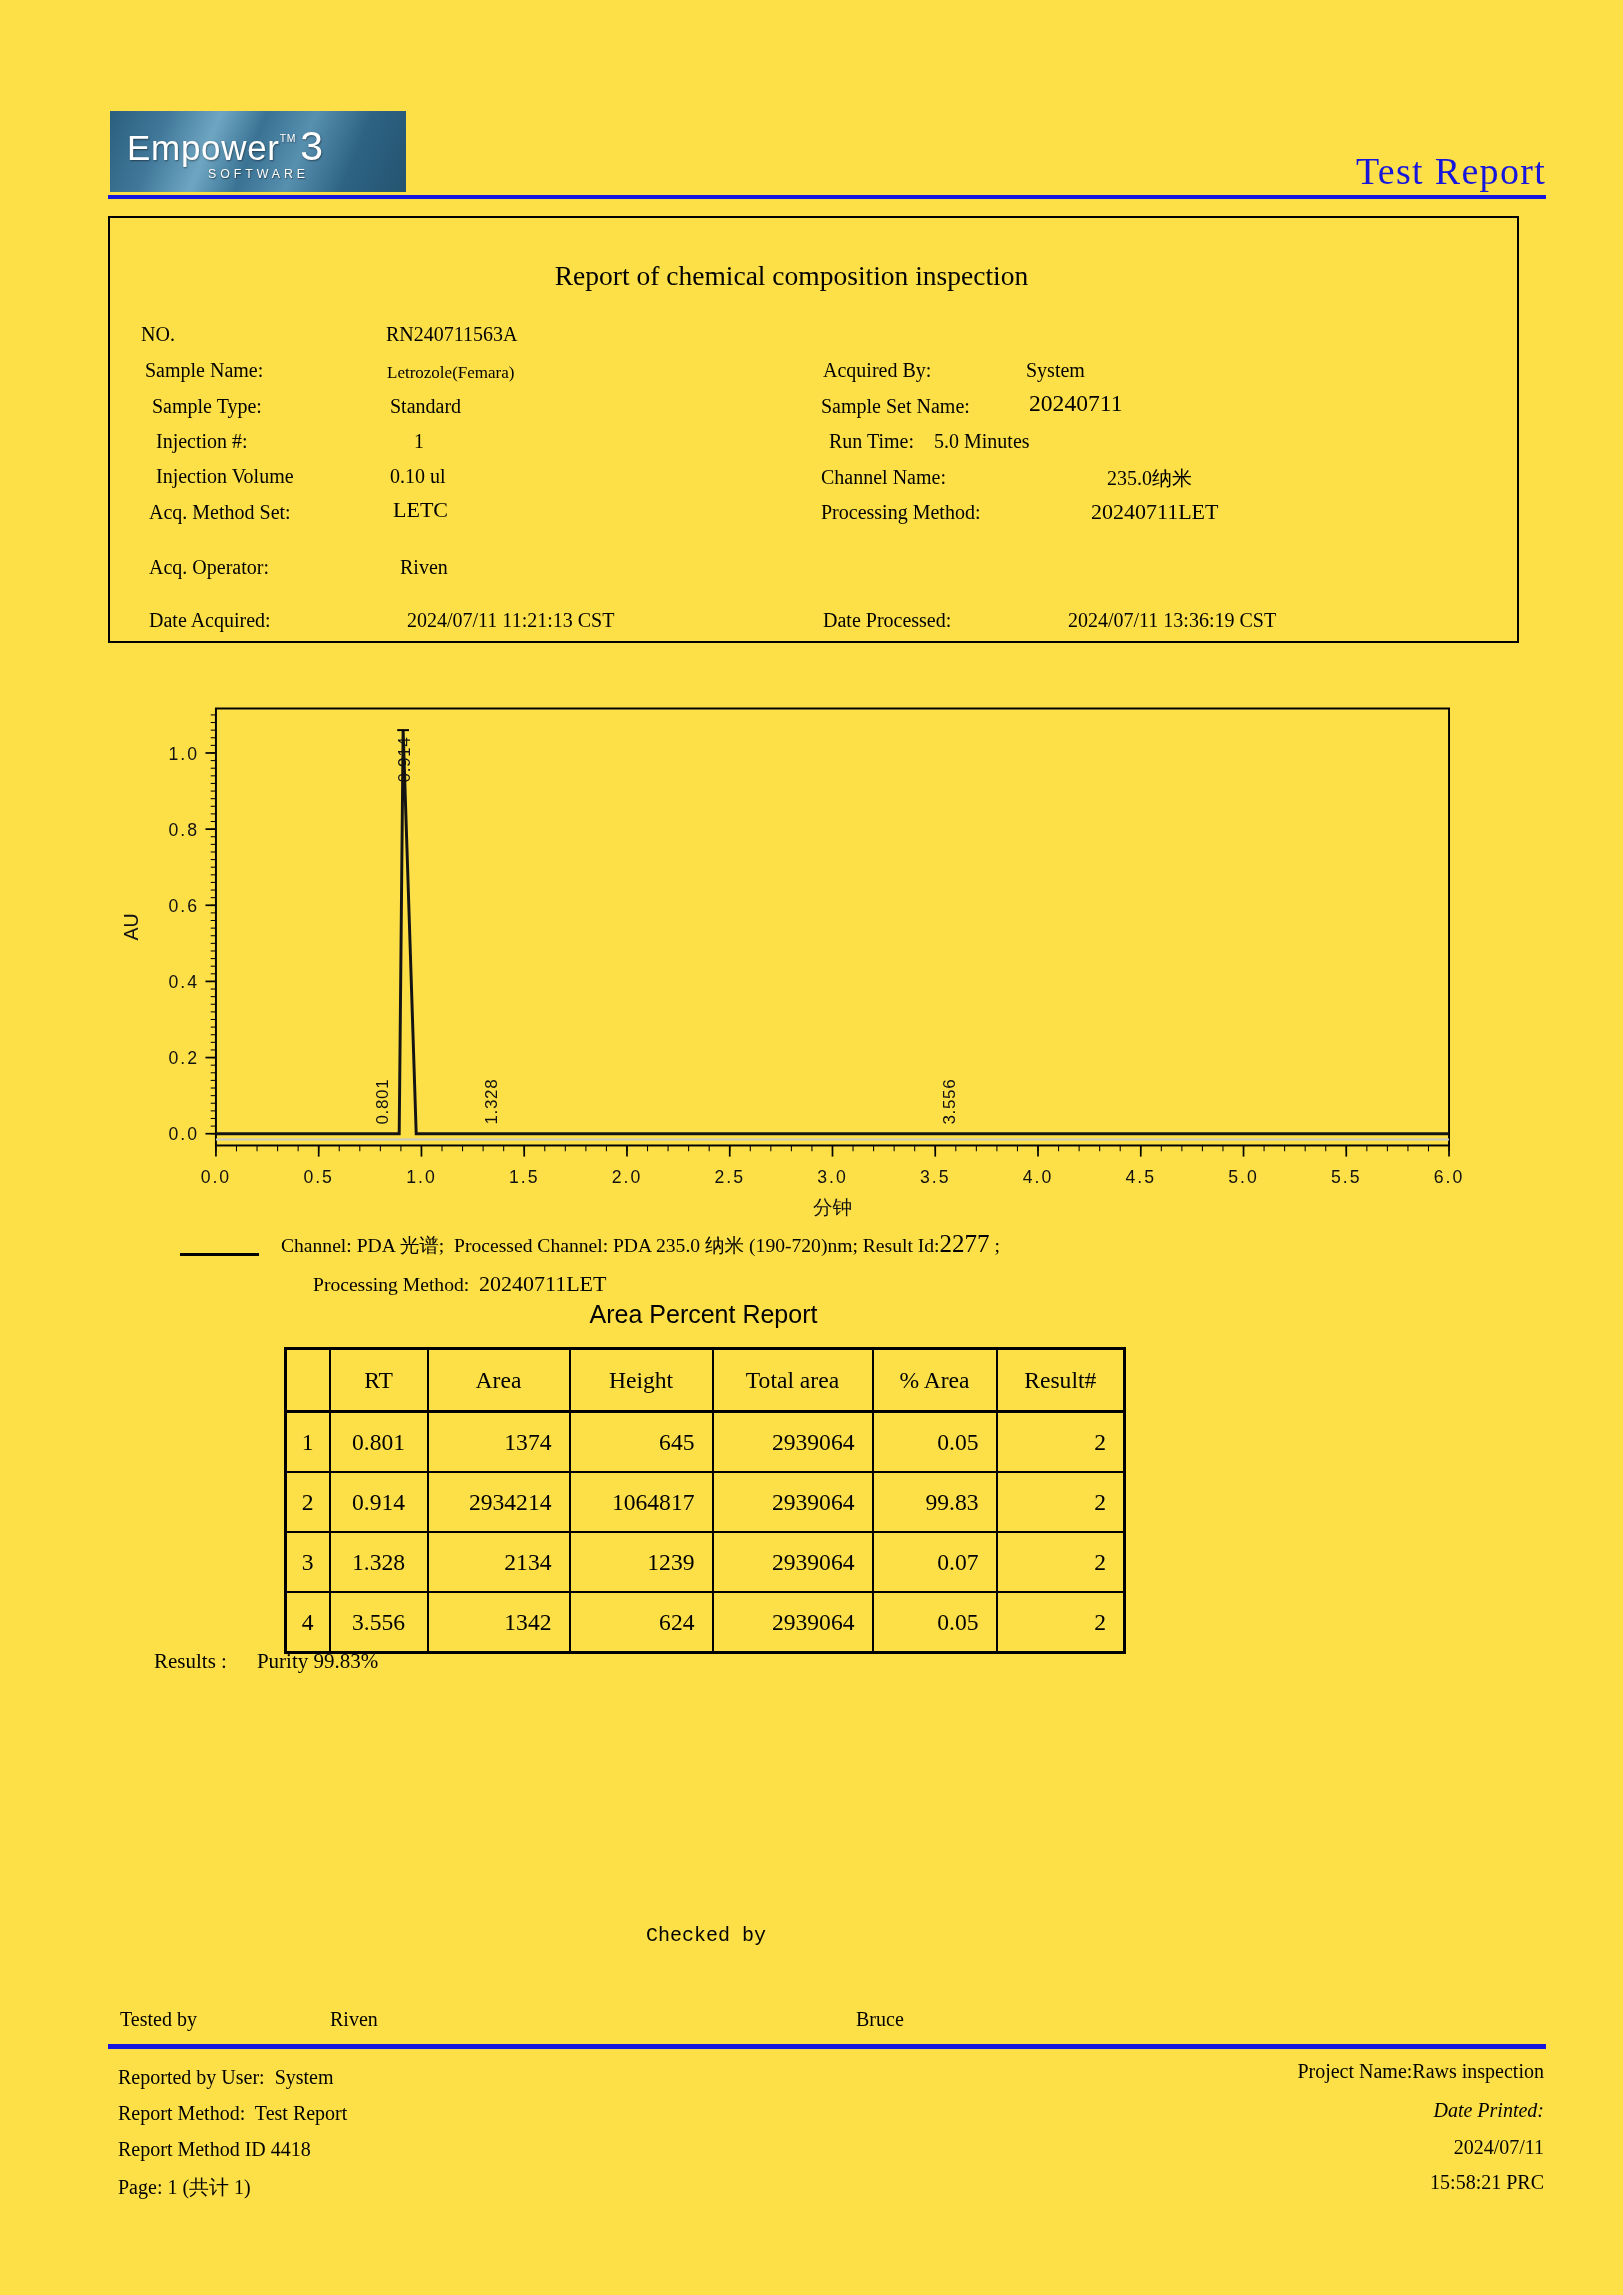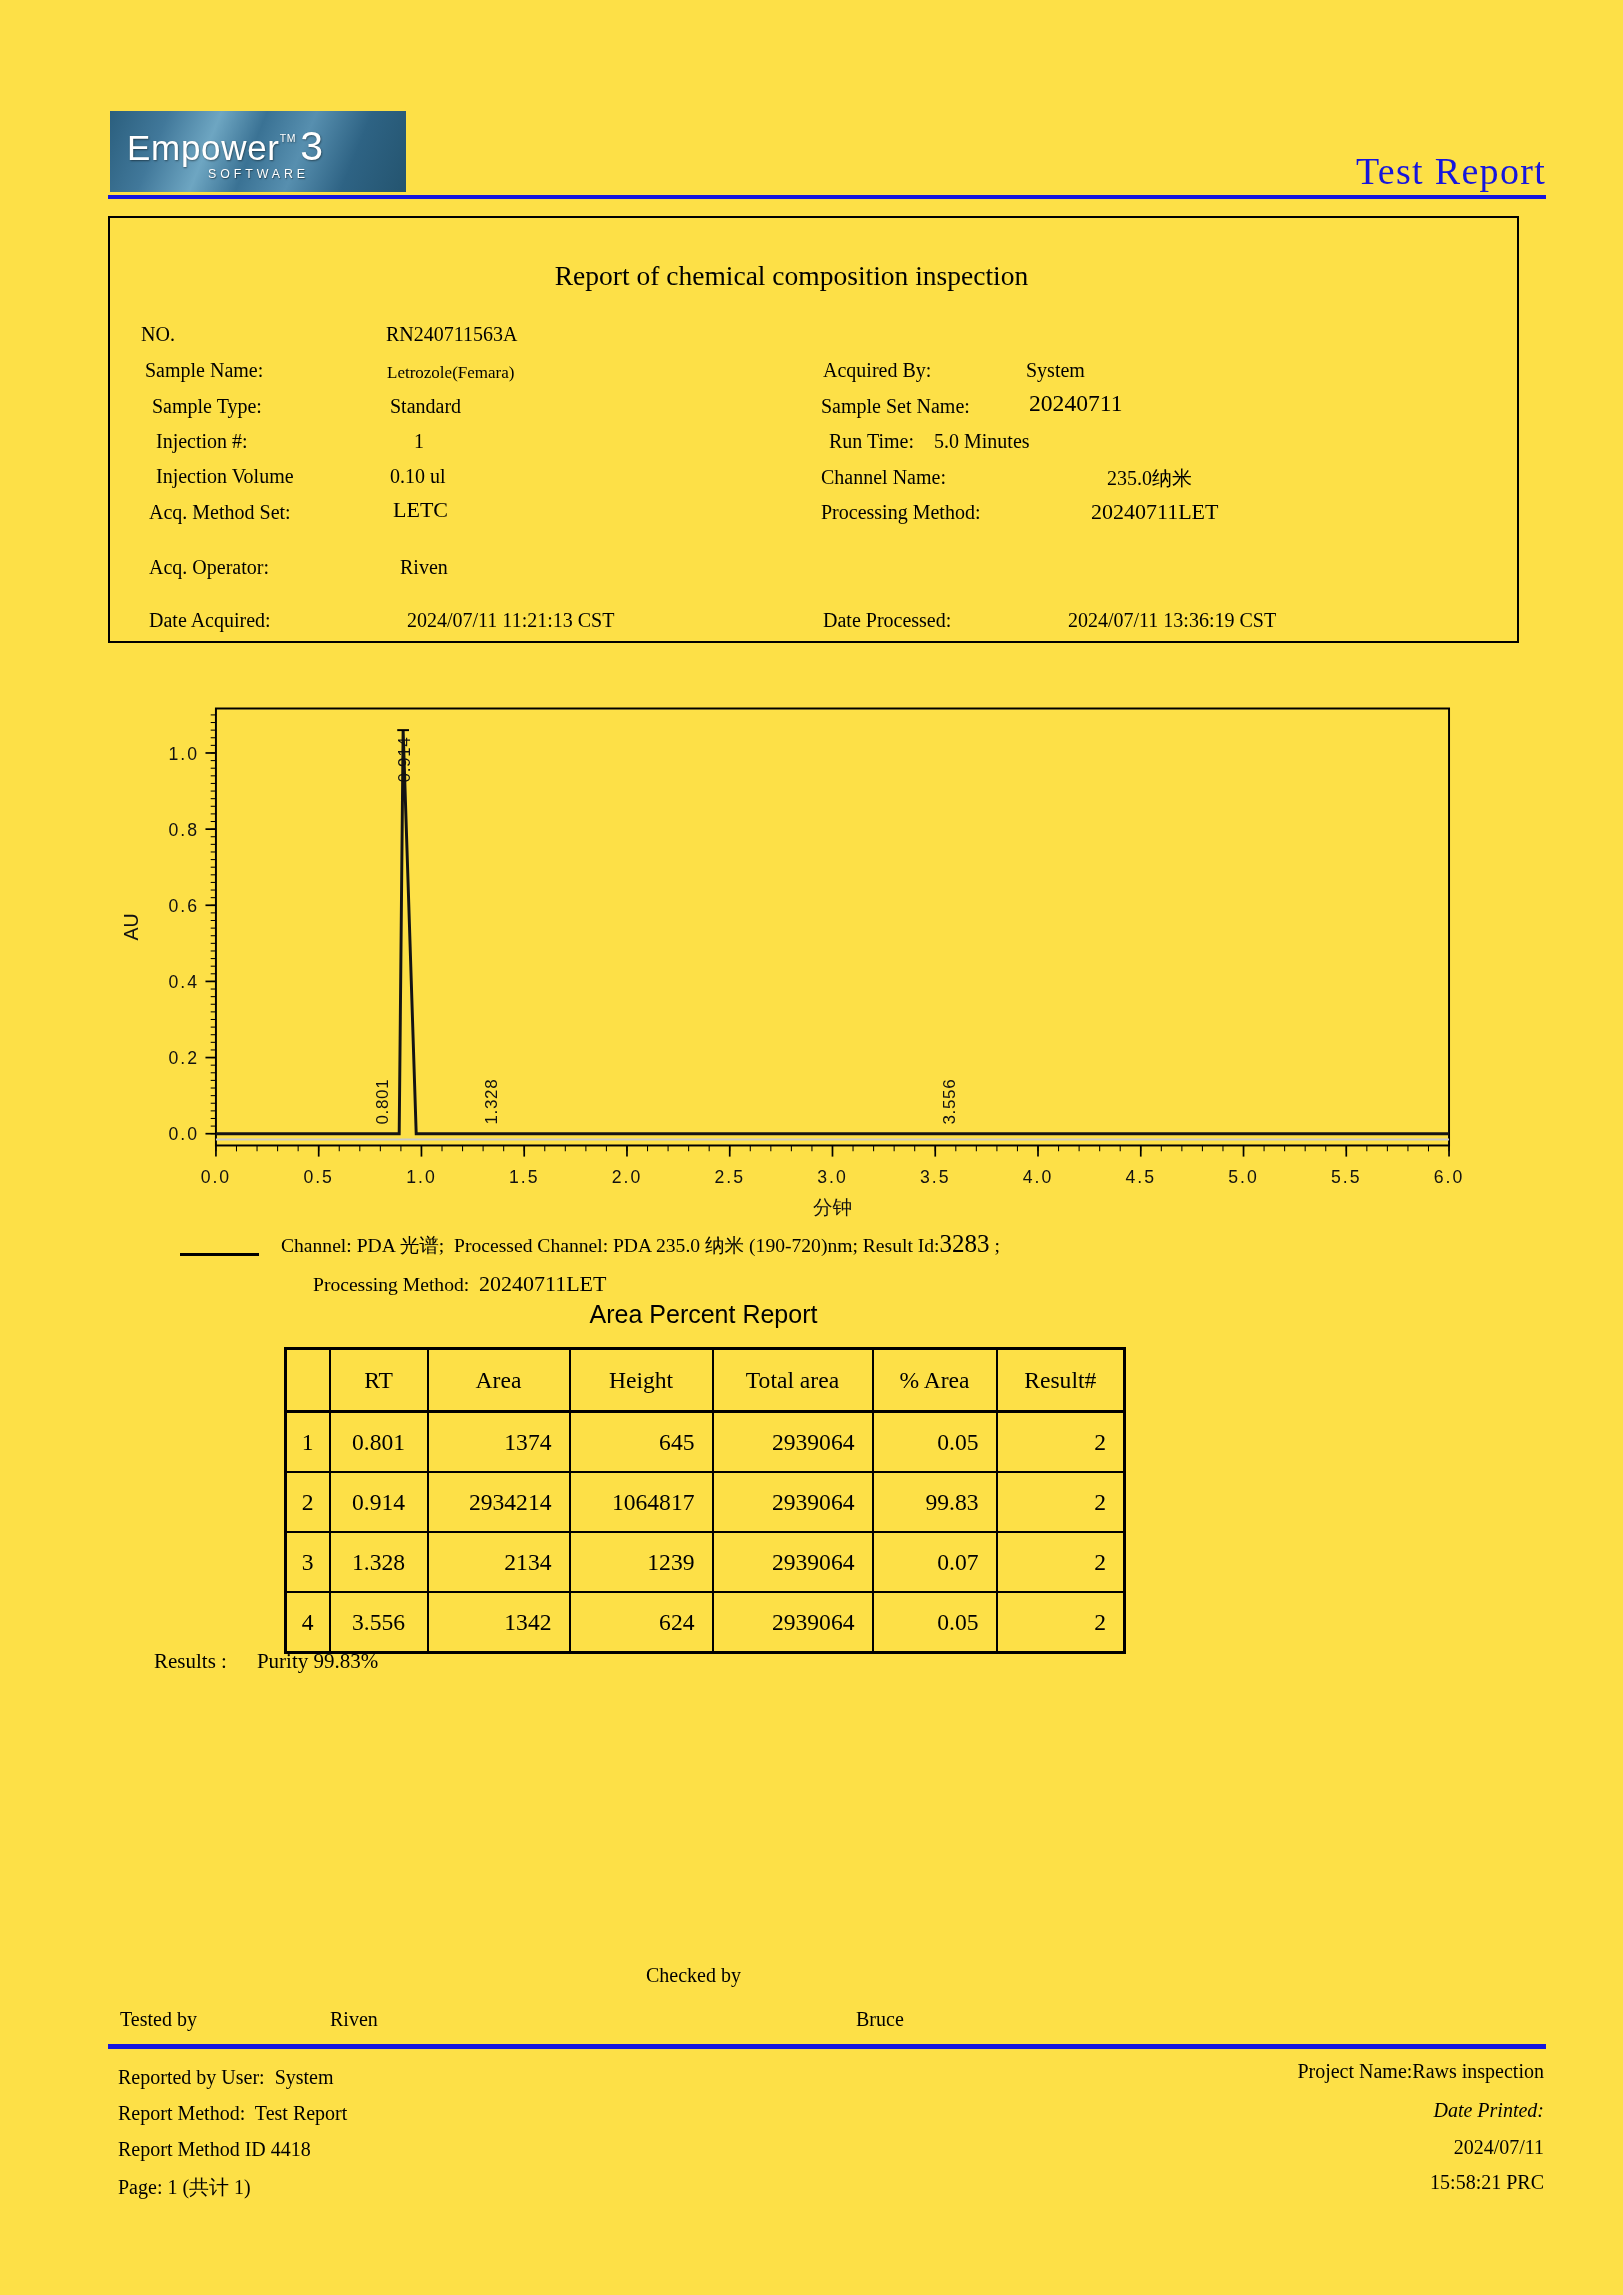--- a/index.html
+++ b/index.html
@@ -258,21 +258,21 @@
       <line x1="165" y1="701" x2="2050" y2="701" stroke="#c9c9c9" stroke-width="3"></line>
       <polyline points="165,692 445.14833333333337,692 451.14833333333337,75.07999999999993 471.14833333333337,692 2050,692" fill="none" stroke="#141414" stroke-width="4.5"></polyline>
       <text transform="translate(428.64750000000004,678) rotate(-90)" class="pk">0.801</text>
       <line x1="442.14833333333337" y1="75.07999999999993" x2="460.14833333333337" y2="75.07999999999993" stroke="#000" stroke-width="3"></line>
       <text transform="translate(462.14833333333337,155.07999999999993) rotate(-90)" class="pk">0.914</text>
       <text transform="translate(594.2133333333334,678) rotate(-90)" class="pk">1.328</text>
       <text transform="translate(1294.1766666666667,678) rotate(-90)" class="pk">3.556</text>
     </svg>
 
   <div class="abs" style="left:180px;top:1253px;width:79px;height:2.6px;background:#000;"></div>
-  <div class="abs chan pre" style="left:281px;top:1230px;"><span>Channel: PDA 光谱;  Processed Channel: PDA 235.0 纳米 (190-720)nm; Result Id:</span><span class="chan-big">3283</span><span> ;</span></div>
+  <div class="abs chan pre" style="left:281px;top:1230px;"><span>Channel: PDA 光谱;  Processed Channel: PDA 235.0 纳米 (190-720)nm; Result Id:</span><span class="chan-big">2277</span><span> ;</span></div>
   <div class="abs chan pre" style="left:313px;top:1271px;"><span>Processing Method:</span><span>  </span><span class="v-md">20240711LET</span></div>
 
   <div class="abs apr-title">Area Percent Report</div>
   <table class="apr abs" style="left:284px;top:1347px;">
     <colgroup>
       <col style="width:44px">
         <col style="width:98px">
         <col style="width:142px">
         <col style="width:143px">
       <col style="width:160px">
@@ -327,21 +327,21 @@
         <td class="r">0.05</td>
         <td class="r">2</td>
       </tr>
     </tbody>
   </table>
 
   <div class="abs results"><span>Results :</span><span style="margin-left:30px;">Purity 99.83%</span></div>
 
   <div class="abs foot" style="left:120px;top:2008px;">Tested by</div>
   <div class="abs foot" style="left:330px;top:2008px;">Riven</div>
-  <div class="abs foot" style="left:646px;top:1964px;">Checked by</div>
+  <div class="abs foot" style="left:646px;top:1924px;font-family:Liberation Mono, monospace;">Checked by</div>
   <div class="abs foot" style="left:856px;top:2008px;">Bruce</div>
 
   <div class="abs rule" style="left:108px;top:2044px;width:1438px;height:4.6px;"></div>
 
   <div class="abs foot pre" style="left:118px;top:2066px;">Reported by User:  System</div>
   <div class="abs foot pre" style="left:118px;top:2102px;">Report Method:  Test Report</div>
   <div class="abs foot pre" style="left:118px;top:2138px;">Report Method ID 4418</div>
   <div class="abs foot pre" style="left:118px;top:2174px;">Page: 1 (共计 1)</div>
 
   <div class="abs foot fr" style="left:890px;top:2060px;width:654px;">Project Name:Raws inspection</div>

